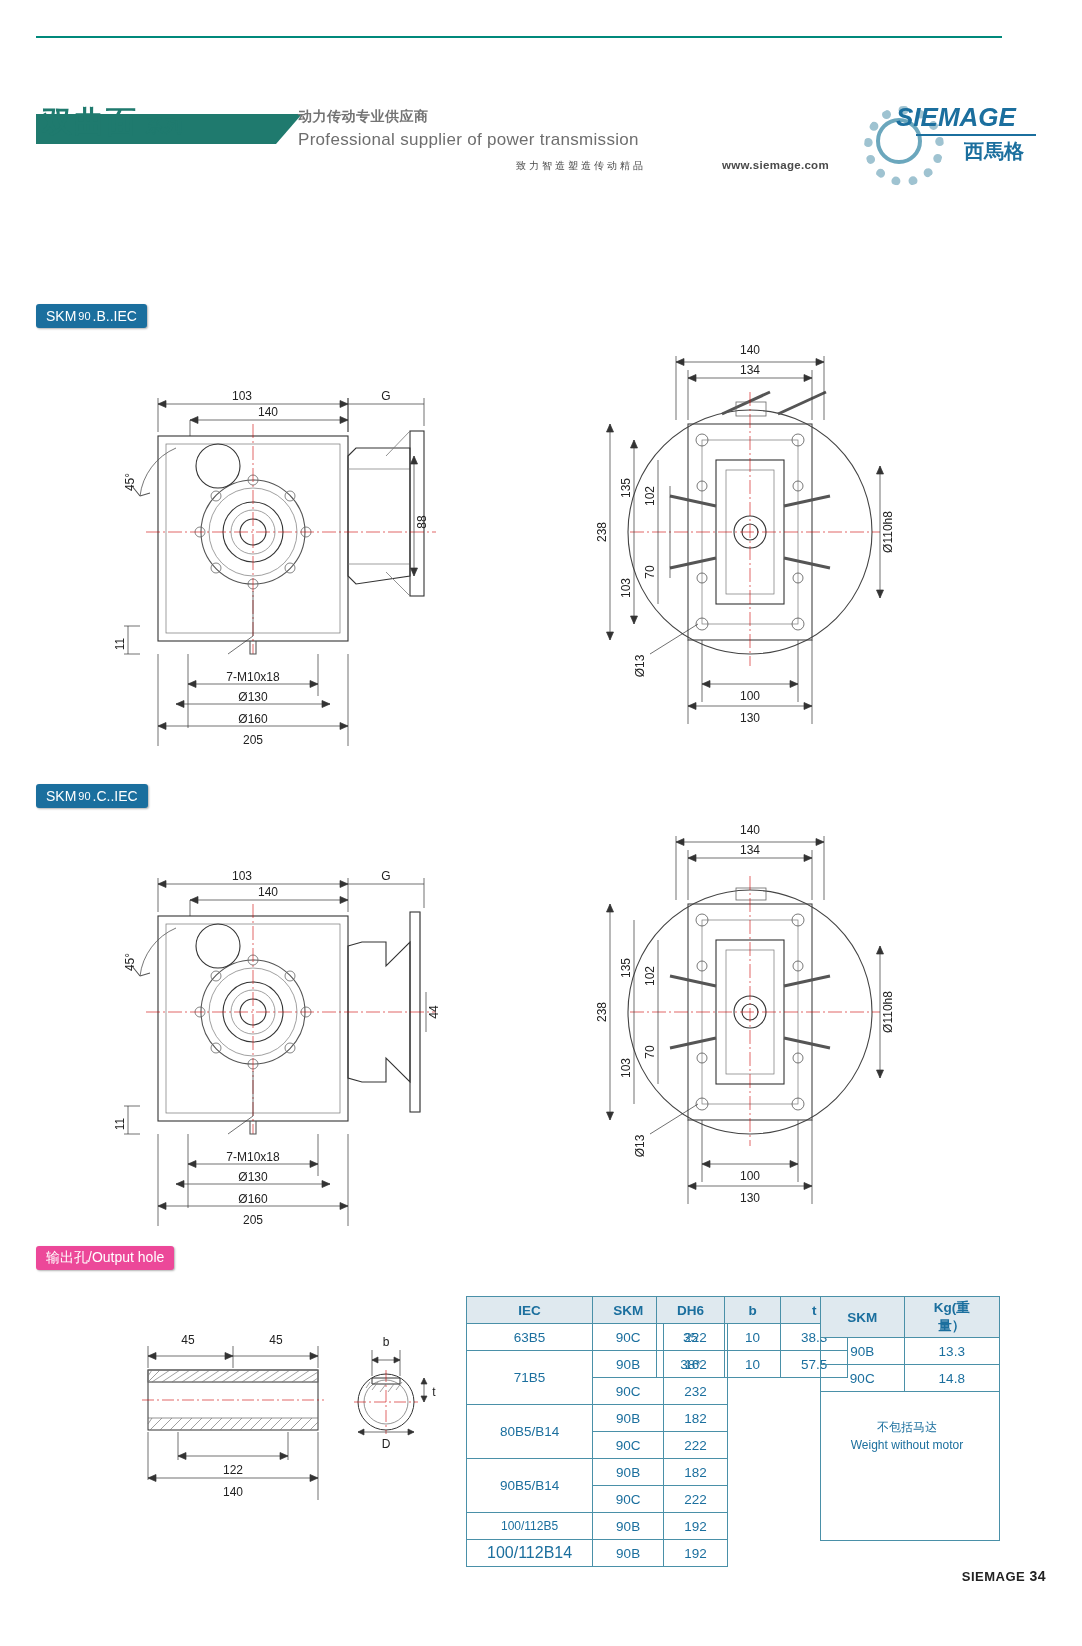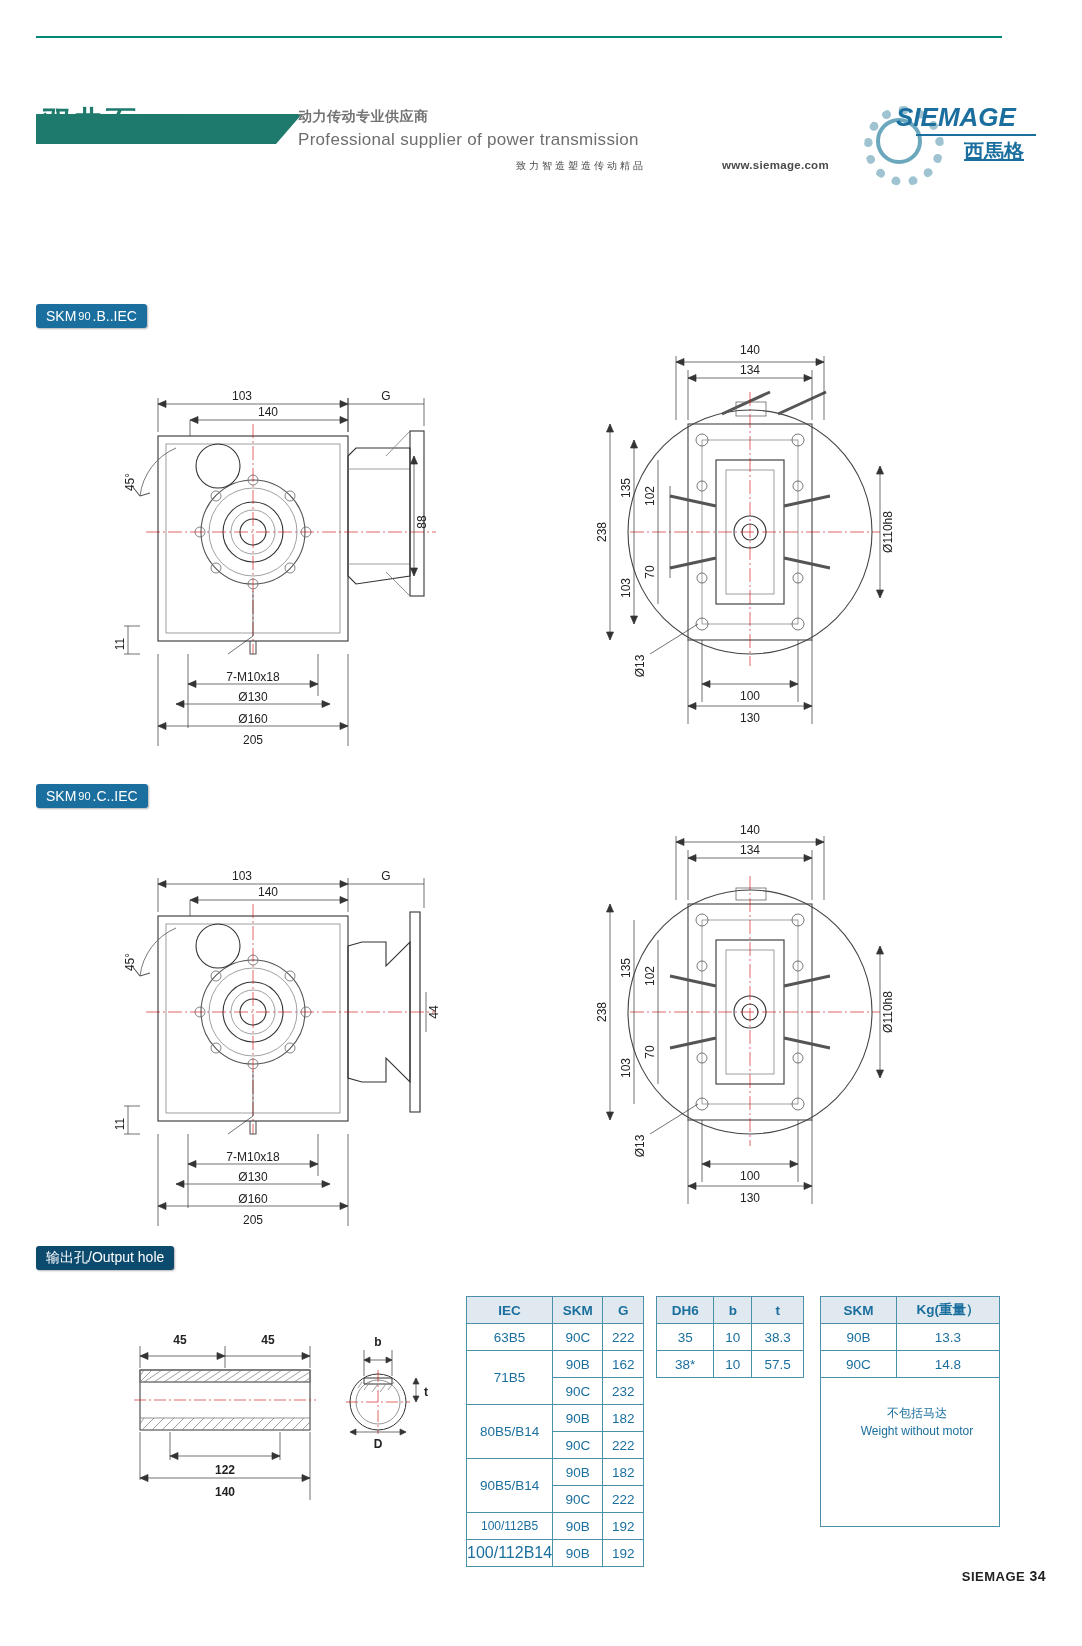--- a/index.html
+++ b/index.html
@@ -16,41 +16,41 @@
   .hdr-cn2{position:absolute;left:8px;top:120px;font-size:15px;color:#ffffff;letter-spacing:1px;}
   .hdr-sl1{position:absolute;left:262px;top:68px;font-size:14px;color:#3d3d3d;letter-spacing:.5px;}
   .hdr-sl1 b{color:#737373;}
   .hdr-sl2{position:absolute;left:262px;top:90px;font-size:17px;color:#6e6e6e;letter-spacing:.3px;}
   .hdr-sl3{position:absolute;left:480px;top:119px;font-size:10px;color:#4a4a4a;letter-spacing:3px;}
   .hdr-url{position:absolute;left:686px;top:119px;font-size:11.5px;color:#4a4a4a;font-weight:bold;letter-spacing:.3px;}
   .logo{position:absolute;left:820px;top:48px;width:180px;height:92px;}
   .logo-gear{position:absolute;left:8px;top:18px;width:62px;height:62px;border-radius:50%;border:9px dotted #8fb9c9;opacity:.85;}
   .logo-gear2{position:absolute;left:20px;top:30px;width:38px;height:38px;border-radius:50%;border:4px solid #6ba7bd;}
   .logo-txt{position:absolute;left:40px;top:14px;font-size:26px;font-style:italic;font-weight:bold;color:#1b6f9e;letter-spacing:0px;}
-  .logo-cn{position:absolute;left:108px;top:50px;font-size:20px;font-weight:bold;color:#1b6f9e;text-decoration:underline;}
+  .logo-cn{position:absolute;left:108px;top:50px;font-size:20px;font-weight:bold;color:#1b6f9e;}
   .logo-line{position:absolute;left:60px;top:46px;width:120px;height:2px;background:#1b6f9e;}
 
   
   .sec-title{position:absolute;left:36px;top:216px;font-size:25px;font-weight:bold;color:#1f7a6e;letter-spacing:.5px;}
   .sec-title .en{font-family:"DejaVu Sans Mono",monospace;letter-spacing:0px;}
 
   
   .tag{position:absolute;height:24px;background:#1b6f9e;border-radius:3px;color:#fff;font-size:14px;display:flex;align-items:center;padding:0 10px;box-shadow:1px 1px 2px rgba(0,0,0,.3);}
   .tag .s{font-size:11px;margin:0 2px;}
   .tag-a{left:36px;top:304px;}
   .tag-b{left:36px;top:784px;}
-  .tag-c{left:36px;top:1246px;background:#0c4a6e;}
+  .tag-c{left:36px;top:1246px;background:#ec4899;}
 
   
   .draw{position:absolute;}
   svg{display:block;}
 
   
   .tbl{position:absolute;border-collapse:collapse;font-size:13.5px;color:#1b6f9e;}
-  .tbl td,.tbl th{border:1px solid #4a90a8;text-align:center;padding:2px 0;height:22px;font-weight:normal;}
+  .tbl td,.tbl th{border:1px solid #4a90a8;text-align:center;padding:2px 20px;height:22px;font-weight:normal;}
   .tbl thead th{background:#dfe9ef;color:#1b6f9e;font-weight:bold;}
   .note{font-size:12px;color:#1b6f9e;text-align:left;line-height:1.5;}
 
   .footer{position:absolute;right:36px;top:1568px;font-size:13px;color:#222;font-weight:bold;letter-spacing:.5px;}
   .footer .n{font-size:14px;}
 </style>
 </head>
 <body>
 
 <div class="page">
@@ -372,21 +372,21 @@
         <text x="0" y="0" transform="translate(534,330) rotate(-90)" text-anchor="middle">Ø13</text>
         <text x="640" y="364" text-anchor="middle">100</text>
         <text x="640" y="386" text-anchor="middle">130</text>
         <text x="0" y="0" transform="translate(782,196) rotate(-90)" text-anchor="middle">Ø110h8</text>
       </g>
     </svg>
   </div>
 
   <div class="tag tag-c">输出孔/Output hole</div>
 
-  <div class="draw" style="left:110px;top:1320px;font-weight:bold;">
+  <div class="draw" style="left:118px;top:1320px;">
     <svg width="330" height="190" viewBox="0 0 330 190">
       <g fill="none" stroke="#333" stroke-width="1">
         <rect x="30" y="50" width="170" height="60"></rect>
         <path d="M30 62 L200 62 M30 98 L200 98" stroke="#666" stroke-width=".7"></path>
         <rect x="30" y="50" width="170" height="12" fill="none" stroke="#666"></rect>
         <g stroke="#777" stroke-width=".7">
           <path d="M34 50 L30 56 M42 50 L30 62 M52 50 L34 62 M62 50 L44 62 M72 50 L54 62 M82 50 L64 62 M92 50 L74 62 M102 50 L84 62 M112 50 L94 62 M122 50 L104 62 M132 50 L114 62 M142 50 L124 62 M152 50 L134 62 M162 50 L144 62 M172 50 L154 62 M182 50 L164 62 M192 50 L174 62 M200 52 L184 62 M200 58 L194 62"></path>
           <path d="M34 98 L30 104 M44 98 L32 110 M54 98 L42 110 M64 98 L52 110 M74 98 L62 110 M84 98 L72 110 M94 98 L82 110 M104 98 L92 110 M114 98 L102 110 M124 98 L112 110 M134 98 L122 110 M144 98 L132 110 M154 98 L142 110 M164 98 L152 110 M174 98 L162 110 M184 98 L172 110 M194 98 L182 110 M200 102 L192 110"></path>
         </g>
         <path d="M24 80 L206 80" stroke="#c00" stroke-width=".6" stroke-dasharray="12 3 2 3"></path>

